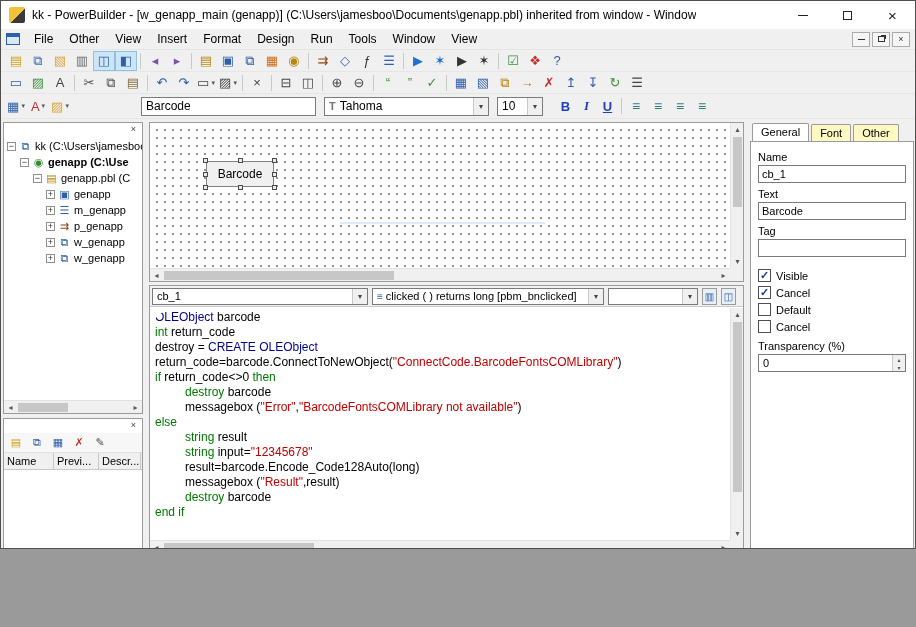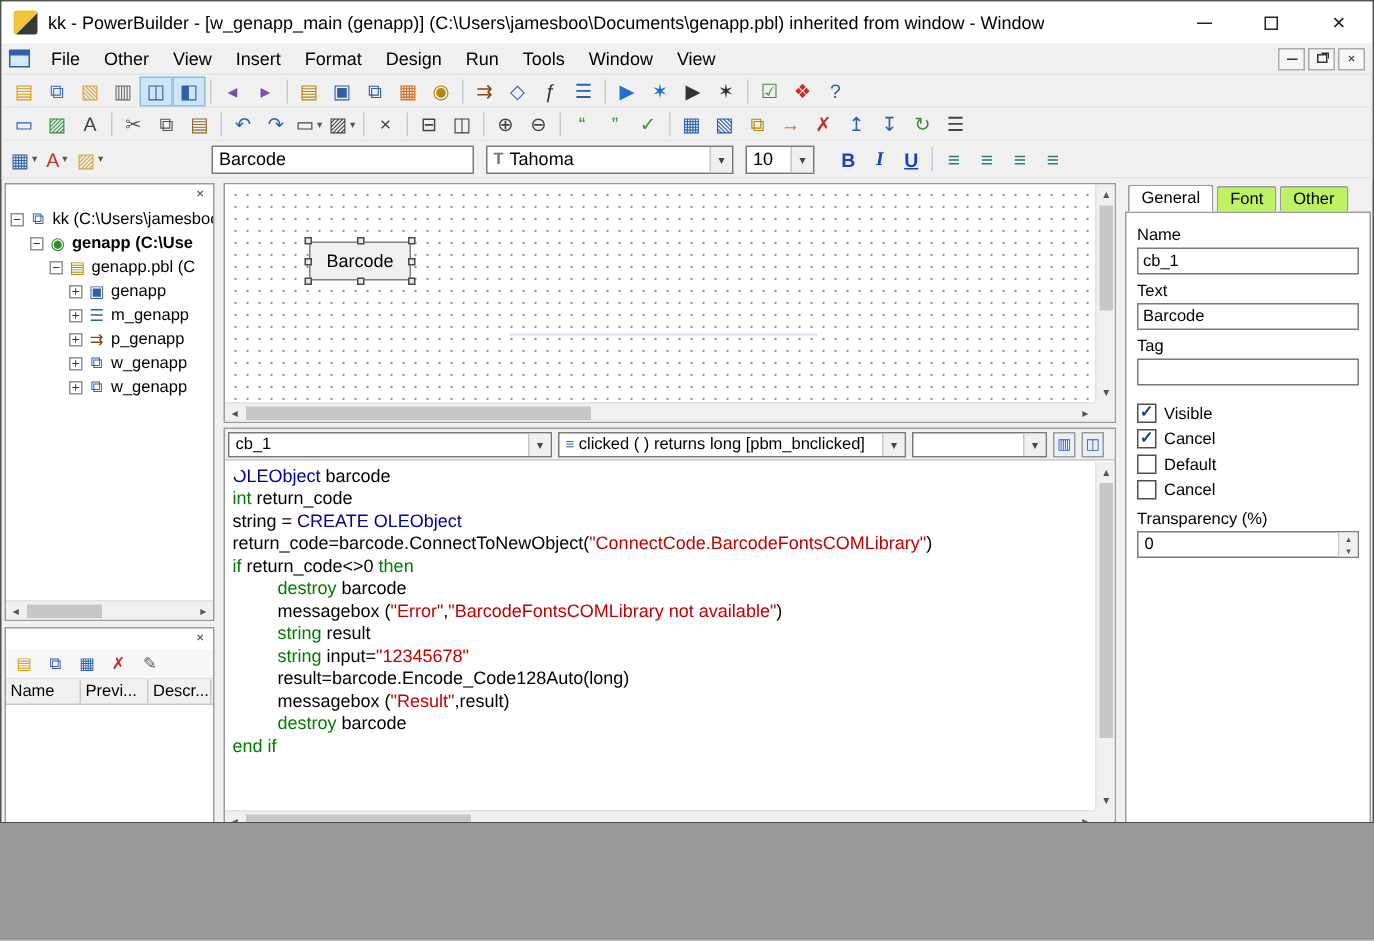--- a/index.html
+++ b/index.html
@@ -98,21 +98,21 @@
   #third-combo{width:90px;}
   .event-ic{color:#2f5fa8;font-size:10px;margin-right:3px;}
   .se-btn{width:15px;height:17px;border:1px solid #9b9b9b;background:#e9eff6;color:#2f5fa8;display:flex;align-items:center;justify-content:center;font-size:10px;}
   #code-area{position:absolute;left:1px;top:22px;right:14px;bottom:14px;background:#fff;font-size:12px;line-height:15px;overflow:hidden;padding-top:2px;border-radius:25px;}
   .code-line{white-space:pre;}
   .tok-p{color:#000;} .tok-k{color:#007a00;} .tok-t{color:#00008b;} .tok-s{color:#c00000;}
 
   
   #props-panel{position:absolute;left:749px;top:121px;width:164px;height:432px;}
   #prop-tabs{position:absolute;left:2px;top:0;right:0;height:19px;display:flex;align-items:flex-end;}
-  .ptab{padding:2px 8px 2px;font-size:11px;border:1px solid #9b9b9b;border-bottom:none;background:#bef264;margin-right:2px;border-radius:2px 2px 0 0;position:relative;}
+  .ptab{padding:2px 8px 2px;font-size:11px;border:1px solid #9b9b9b;border-bottom:none;background:#fef9c3;margin-right:2px;border-radius:2px 2px 0 0;position:relative;}
   .ptab.act{background:#fff;z-index:2;padding-bottom:3px;}
   #prop-body{position:absolute;left:0;top:19px;right:0;bottom:0;background:#fff;border:1px solid #9b9b9b;padding:4px 7px;}
   .prop-label{font-size:11px;margin:5px 0 2px;}
   .prop-input{width:100%;height:18px;border:1px solid #7a7a7a;font-size:11px;padding:0 3px;font-family:"Liberation Sans",sans-serif;background:#fff;}
   #prop-checks{margin-top:10px;}
   .cb-row{display:flex;align-items:center;height:17px;}
   .cb-box{width:13px;height:13px;border:1px solid #4f4f4f;background:#fff;margin-right:5px;font-size:11px;line-height:11px;text-align:center;color:#22408f;font-weight:bold;flex:none;}
   .cb-label{font-size:11px;}
   .spin-wrap{position:relative;width:100%;height:18px;border:1px solid #7a7a7a;background:#fff;}
   .spin-val{font-size:11px;padding:2px 4px;}
@@ -518,25 +518,26 @@
       <div class="se-combo" id="third-combo">
         <span></span>
         <span class="arrow">▾</span>
       </div>
       <span class="se-btn">▥</span>
       <span class="se-btn">◫</span>
     </div>
     <div id="code-area">
         <div class="code-line" style="padding-left: 4px;"><span class="tok-t">OLEObject</span><span class="tok-p"> barcode</span></div>
         <div class="code-line" style="padding-left: 4px;"><span class="tok-k">int</span><span class="tok-p"> return_code</span></div>
-        <div class="code-line" style="padding-left: 4px;"><span class="tok-p">string = </span><span class="tok-t">CREATE</span><span class="tok-p"> </span><span class="tok-t">OLEObject</span></div>
+        <div class="code-line" style="padding-left: 4px;"><span class="tok-p">destroy = </span><span class="tok-t">CREATE</span><span class="tok-p"> </span><span class="tok-t">OLEObject</span></div>
         <div class="code-line" style="padding-left: 4px;"><span class="tok-p">return_code=barcode.ConnectToNewObject(</span><span class="tok-s">"ConnectCode.BarcodeFontsCOMLibrary"</span><span class="tok-p">)</span></div>
         <div class="code-line" style="padding-left: 4px;"><span class="tok-k">if</span><span class="tok-p"> return_code&lt;&gt;0 </span><span class="tok-k">then</span></div>
         <div class="code-line" style="padding-left: 34px;"><span class="tok-k">destroy</span><span class="tok-p"> barcode</span></div>
         <div class="code-line" style="padding-left: 34px;"><span class="tok-p">messagebox (</span><span class="tok-s">"Error"</span><span class="tok-p">,</span><span class="tok-s">"BarcodeFontsCOMLibrary not available"</span><span class="tok-p">)</span></div>
+        <div class="code-line" style="padding-left: 4px;"><span class="tok-k">else</span></div>
         <div class="code-line" style="padding-left: 34px;"><span class="tok-k">string</span><span class="tok-p"> result</span></div>
         <div class="code-line" style="padding-left: 34px;"><span class="tok-k">string</span><span class="tok-p"> input=</span><span class="tok-s">"12345678"</span></div>
         <div class="code-line" style="padding-left: 34px;"><span class="tok-p">result=barcode.Encode_Code128Auto(long)</span></div>
         <div class="code-line" style="padding-left: 34px;"><span class="tok-p">messagebox (</span><span class="tok-s">"Result"</span><span class="tok-p">,result)</span></div>
         <div class="code-line" style="padding-left: 34px;"><span class="tok-k">destroy</span><span class="tok-p"> barcode</span></div>
         <div class="code-line" style="padding-left: 4px;"><span class="tok-k">end if</span></div>
       </div>
     <div class="scroll-v" style="right:0;top:22px;bottom:13px;">
       <span class="sarr top">▴</span>
       <div class="sthumb v" style="top:14px;height:170px;"></div>

